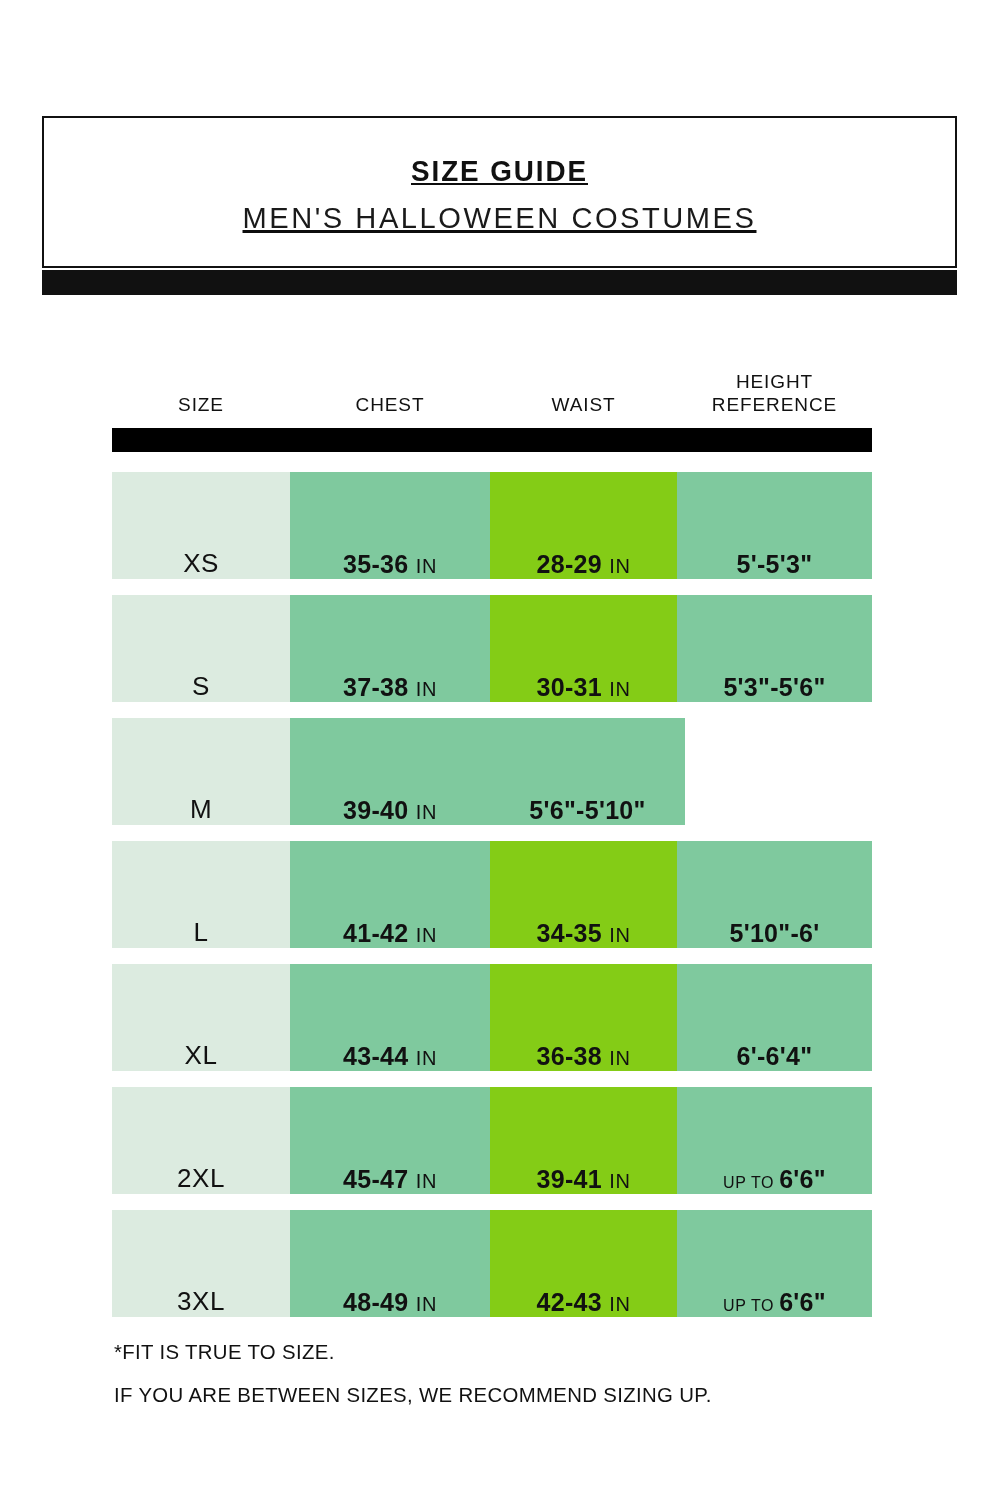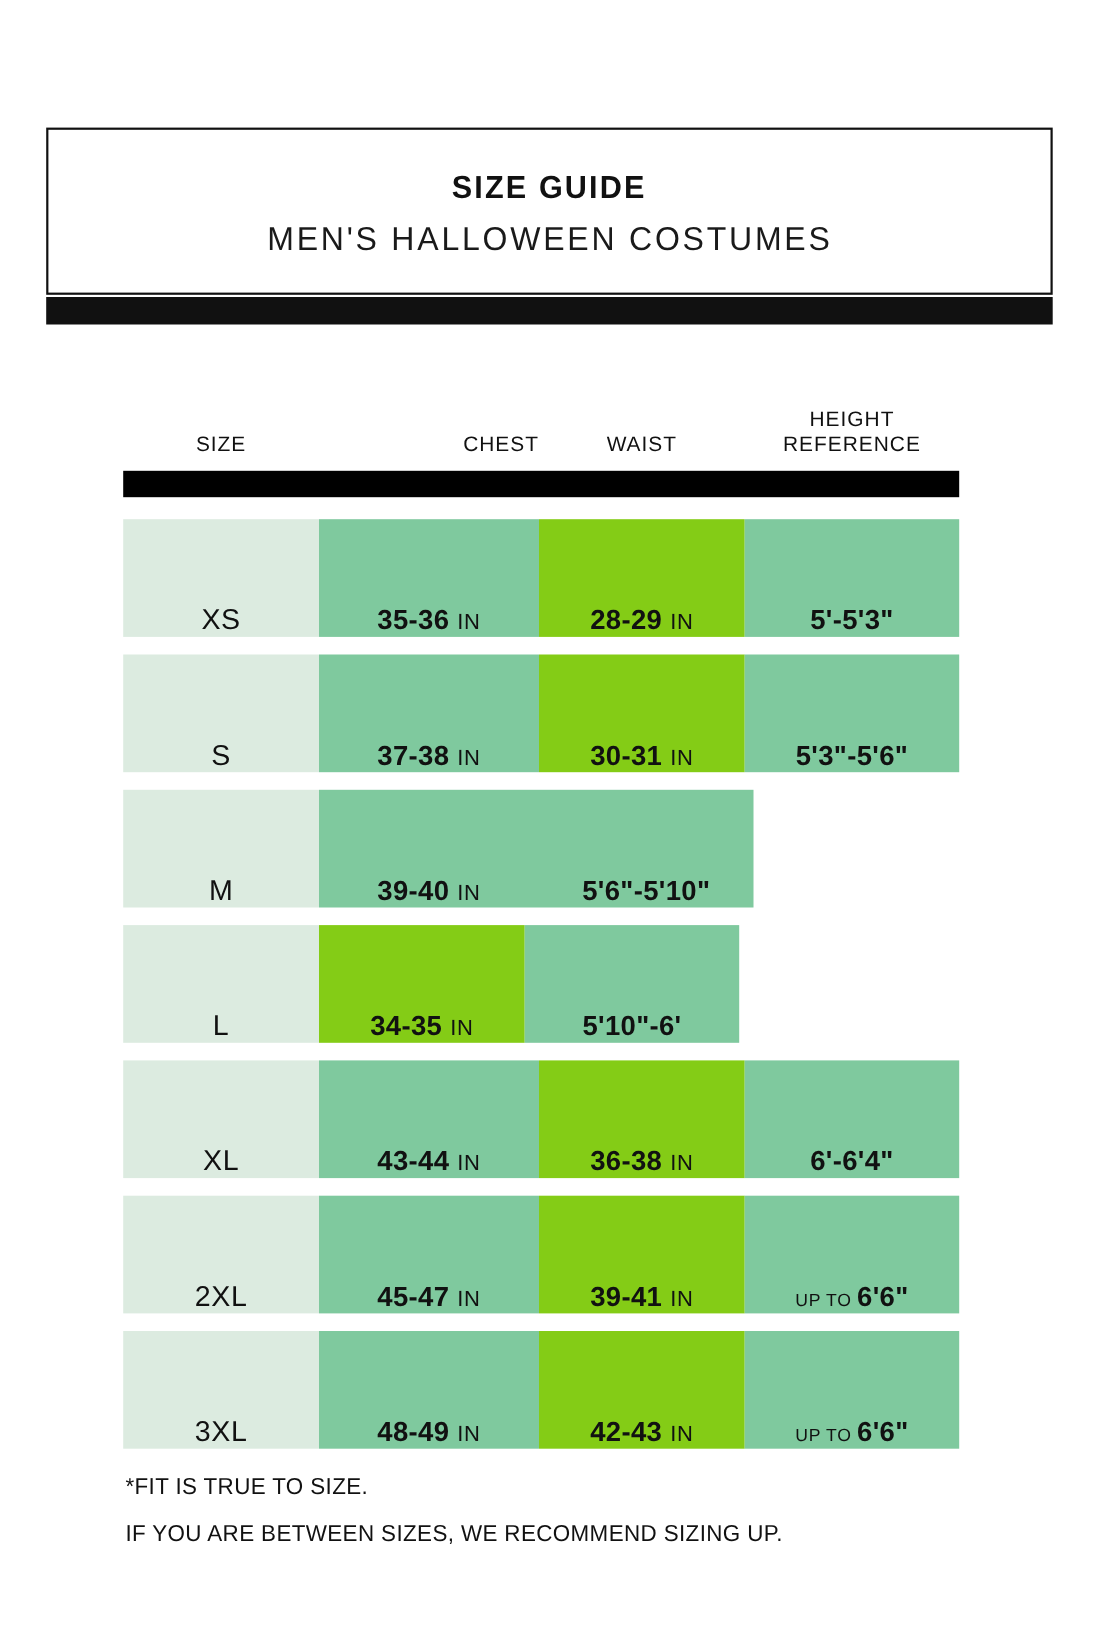--- a/index.html
+++ b/index.html
@@ -24,23 +24,23 @@
     top: 116px;
     width: 915px;
   }
 
   .header-box {
     border: 2px solid #111111;
     background: #ffffff;
     height: 152px;
     display: flex;
     flex-direction: column;
-    align-items: center;
     justify-content: center;
     padding-top: 6px;
+    text-decoration: underline;
   }
 
   .header-title {
     font-size: 29px;
     font-weight: 700;
     letter-spacing: 2.0px;
     color: #111111;
     text-align: center;
     line-height: 1.1;
     transform: scaleX(0.96);
@@ -82,21 +82,21 @@
     text-align: center;
     font-size: 19px;
     font-weight: 500;
     letter-spacing: 0.9px;
     color: #111111;
     line-height: 1.22;
     padding-bottom: 4px;
   }
 
   .col-head.c1 { width: 178px; }
-  .col-head.c2 { width: 200px; margin-left: 0px; text-align: right; }
+  .col-head.c2 { width: 200px; margin-left: 0px; }
   .col-head.c3 { width: 187px; }
   .col-head.c4 { width: 195px; }
 
   .head-divider {
     height: 24px;
     background: #000000;
     width: 760px;
     margin-top: 8px;
   }
 
@@ -251,20 +251,23 @@
       </div>
       <div class="cell c4">
         <span class="height-val"><span class="prefix"></span><span>5'6"-5'10"</span></span>
       </div>
     </div>
 
     <div class="row">
       <div class="cell c1">
         <span class="size-label">L</span>
       </div>
+      <div class="cell c2">
+        <span class="meas"><span>41-42</span>&nbsp;<span class="unit">IN</span></span>
+      </div>
       <div class="cell c3">
         <span class="meas"><span>34-35</span>&nbsp;<span class="unit">IN</span></span>
       </div>
       <div class="cell c4">
         <span class="height-val"><span class="prefix"></span><span>5'10"-6'</span></span>
       </div>
     </div>
 
     <div class="row">
       <div class="cell c1">

